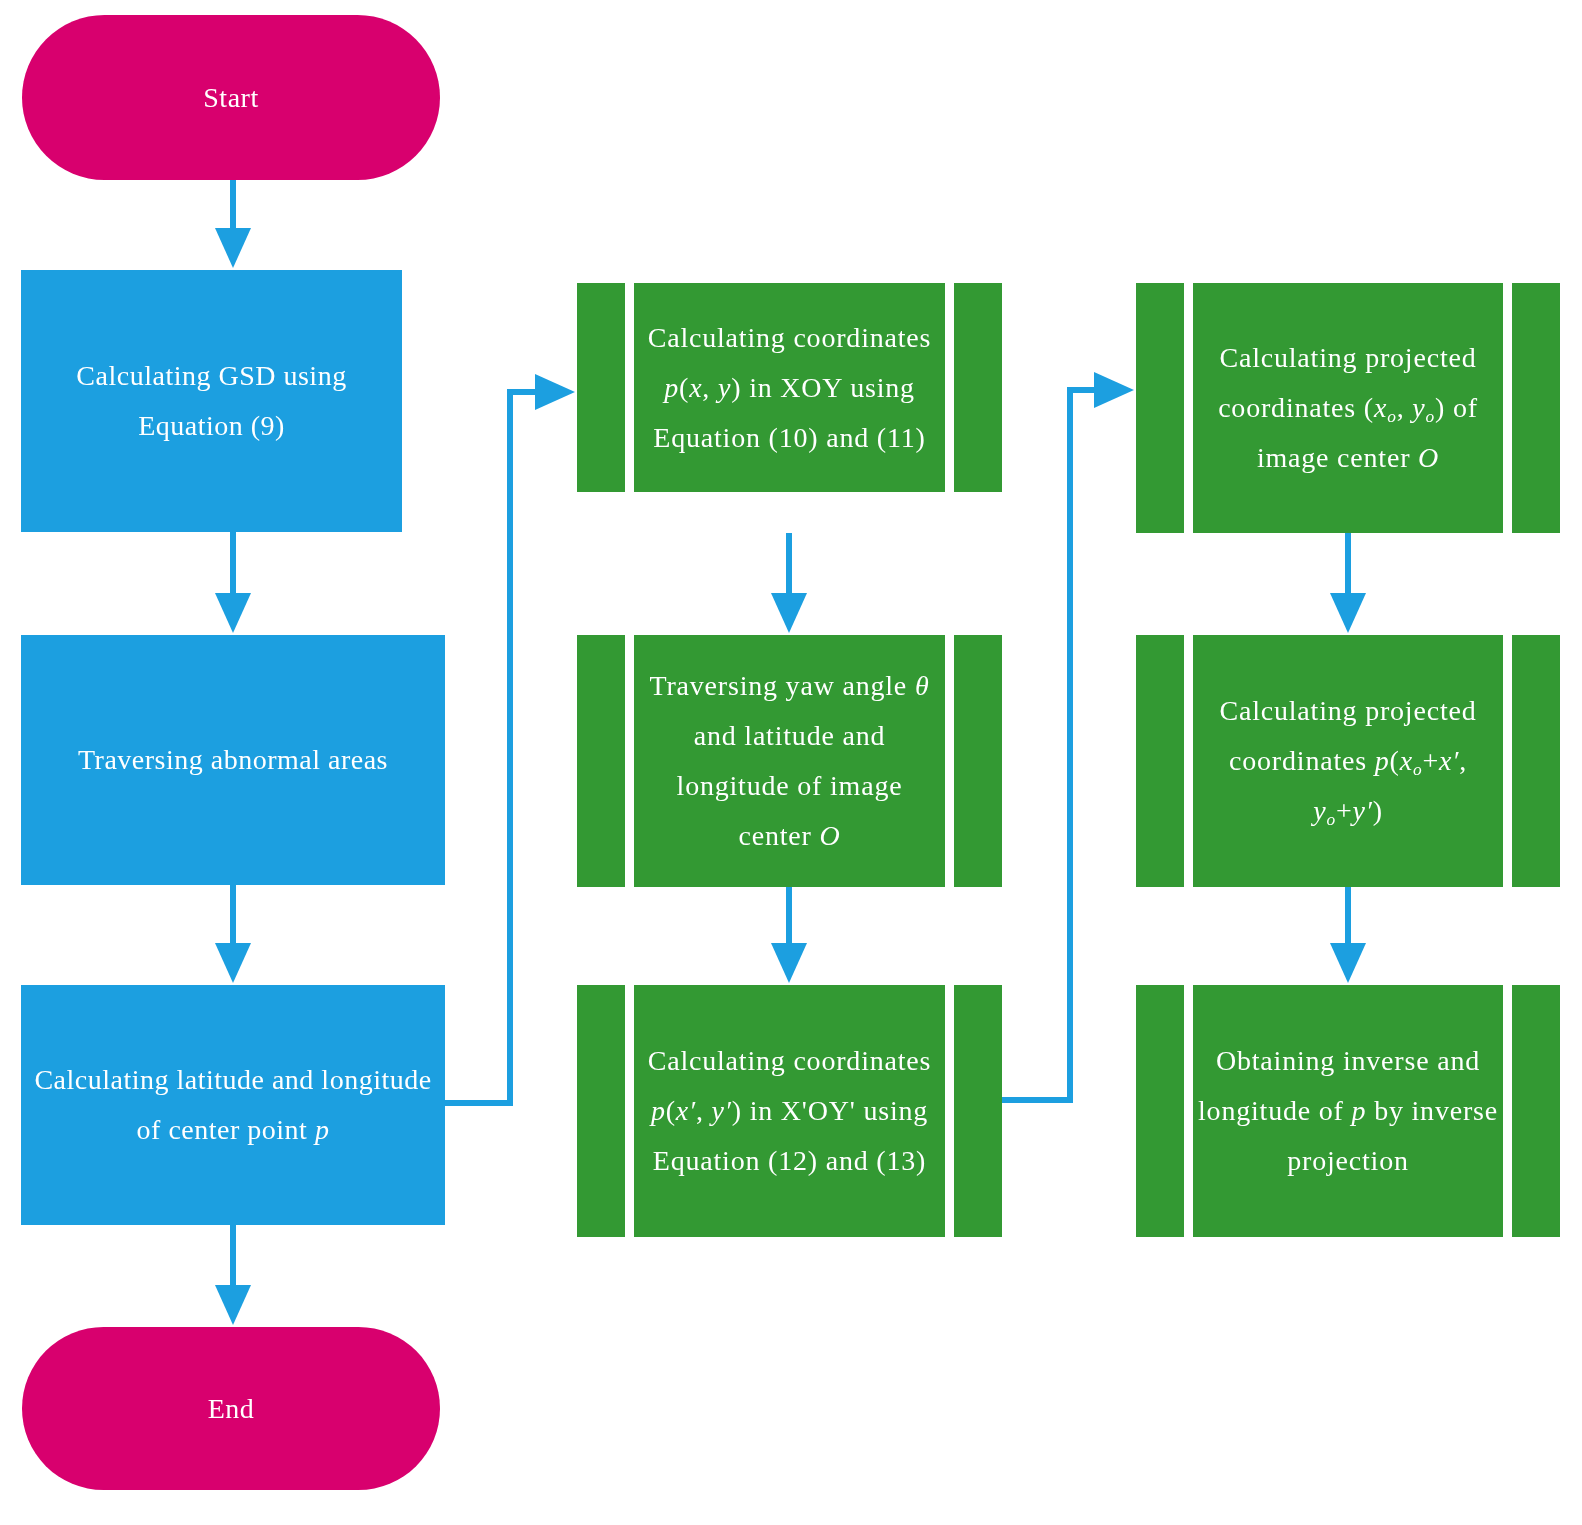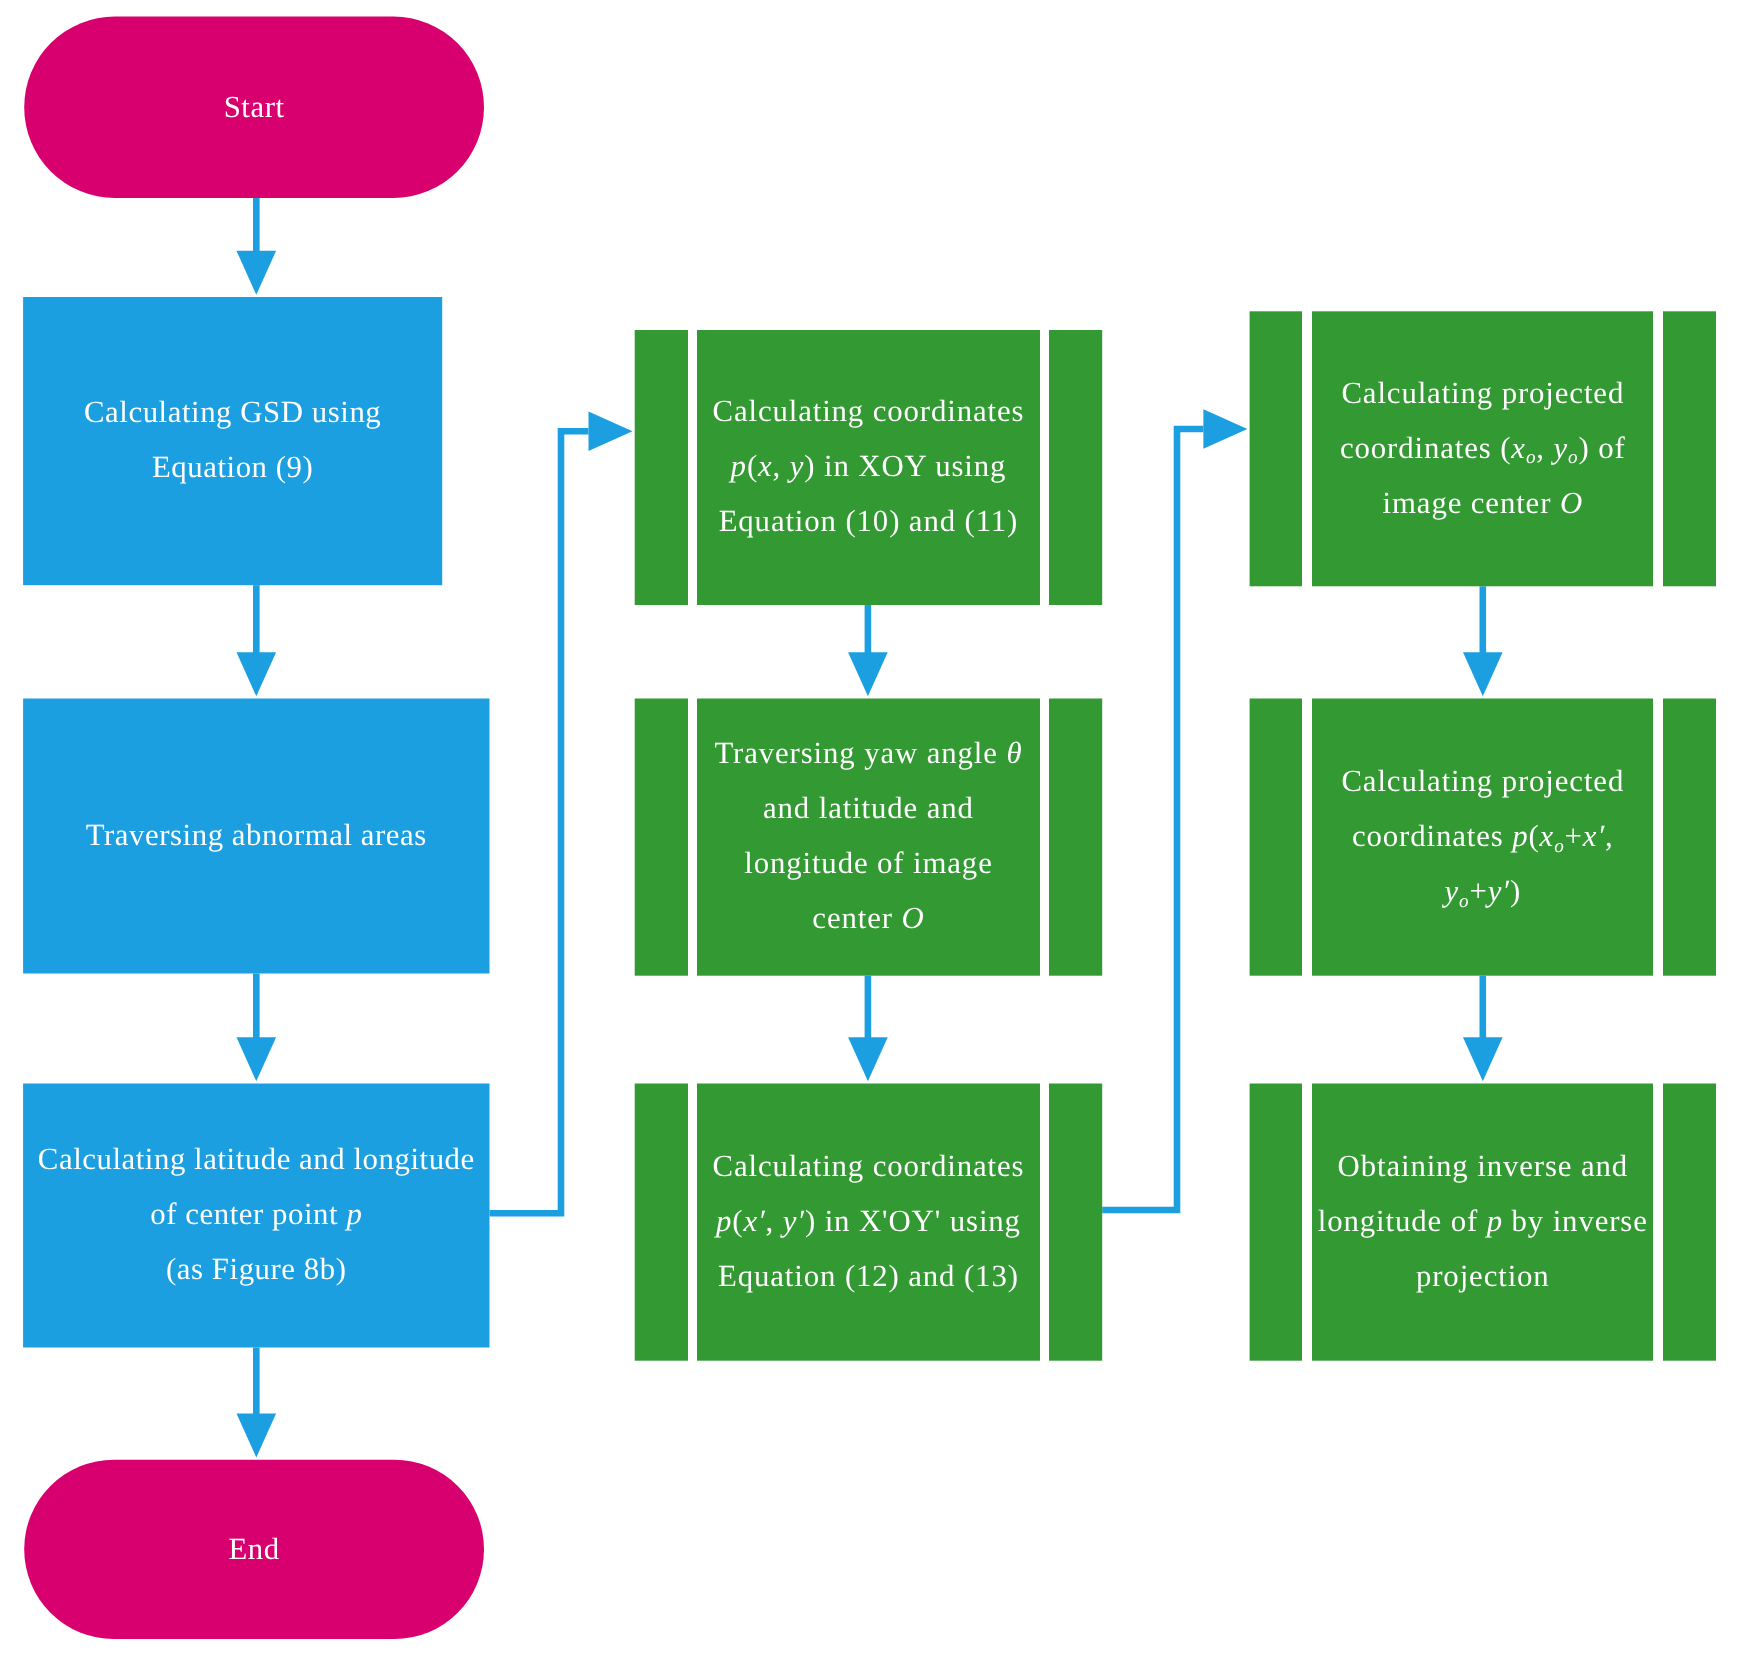--- a/index.html
+++ b/index.html
@@ -33,21 +33,21 @@
   .predef .label{letter-spacing:.8px;padding:0 62px;}
   .it{font-style:italic;}
   sub{font-size:.62em;line-height:0;vertical-align:-0.3em;}
 
   
   #n-start {left:22px;  top:15px;   width:418px;height:165px;}
   #n-gsd   {left:21px;  top:270px;  width:381px;height:262px;}
   #n-trav  {left:21px;  top:635px;  width:424px;height:250px;}
   #n-center{left:21px;  top:985px;  width:424px;height:240px;}
   #n-end   {left:22px;  top:1327px; width:418px;height:163px;}
-  #n-m1    {left:577px; top:300px;  width:425px;height:250px;}
+  #n-m1    {left:577px; top:283px;  width:425px;height:209px;}
   #n-m2    {left:577px; top:635px;  width:425px;height:252px;}
   #n-m3    {left:577px; top:985px;  width:425px;height:252px;}
   #n-r1    {left:1136px;top:283px;  width:424px;height:250px;}
   #n-r2    {left:1136px;top:635px;  width:424px;height:252px;}
   #n-r3    {left:1136px;top:985px;  width:424px;height:252px;}
 
   .arrows{position:absolute;left:0;top:0;width:1582px;height:1525px;pointer-events:none;}
   .arrow-line{stroke:var(--arrow,#1c9fe0);stroke-width:6;fill:none;stroke-linejoin:miter;}
   .arrow-head{fill:var(--arrow,#1c9fe0);stroke:none;}
 </style>
@@ -115,21 +115,21 @@
 
   <div class="node process" id="n-gsd">
     <span class="label"><span>Calculating GSD using Equation (9)</span></span>
   </div>
 
   <div class="node process" id="n-trav">
     <span class="label"><span>Traversing abnormal areas</span></span>
   </div>
 
   <div class="node process" id="n-center">
-    <span class="label"><span>Calculating latitude and longitude of center point </span><span class="it">p</span><br><span>(as Figure 8b)</span></span>
+    <span class="label"><span>Calculating latitude and longitude of center point </span><span class="it">p</span><br></span>
   </div>
 
   <div class="node terminal" id="n-end">
     <span class="label"><span>End</span></span>
   </div>
 
   <div class="node predef" id="n-m1">
     <span class="label"><span>Calculating coordinates </span><span class="it">p</span><span>(</span><span class="it">x</span><span>, </span><span class="it">y</span><span>) in XOY using Equation (10) and (11)</span></span>
   </div>
 

